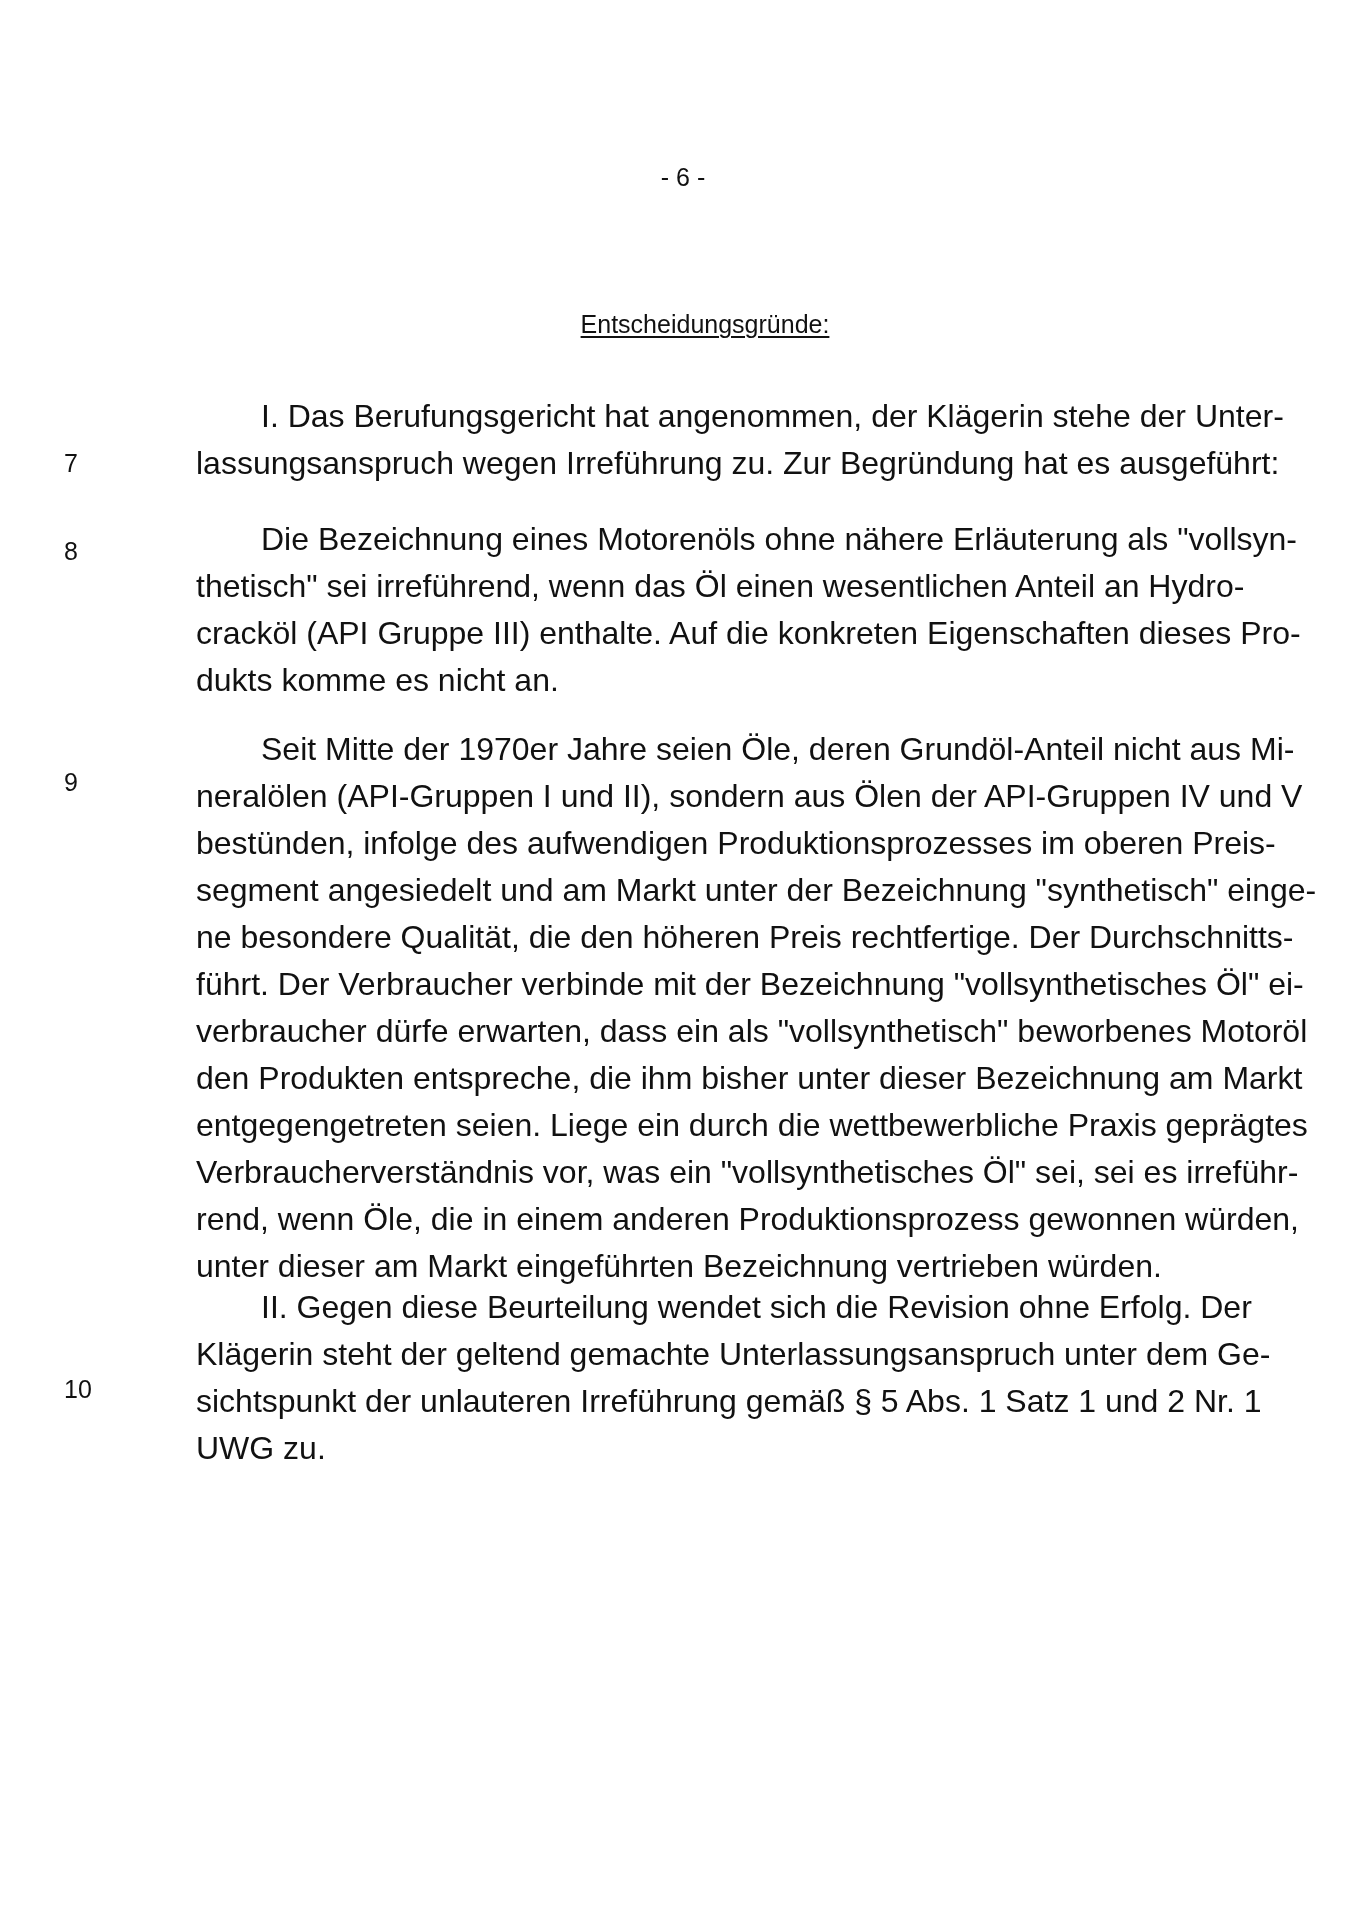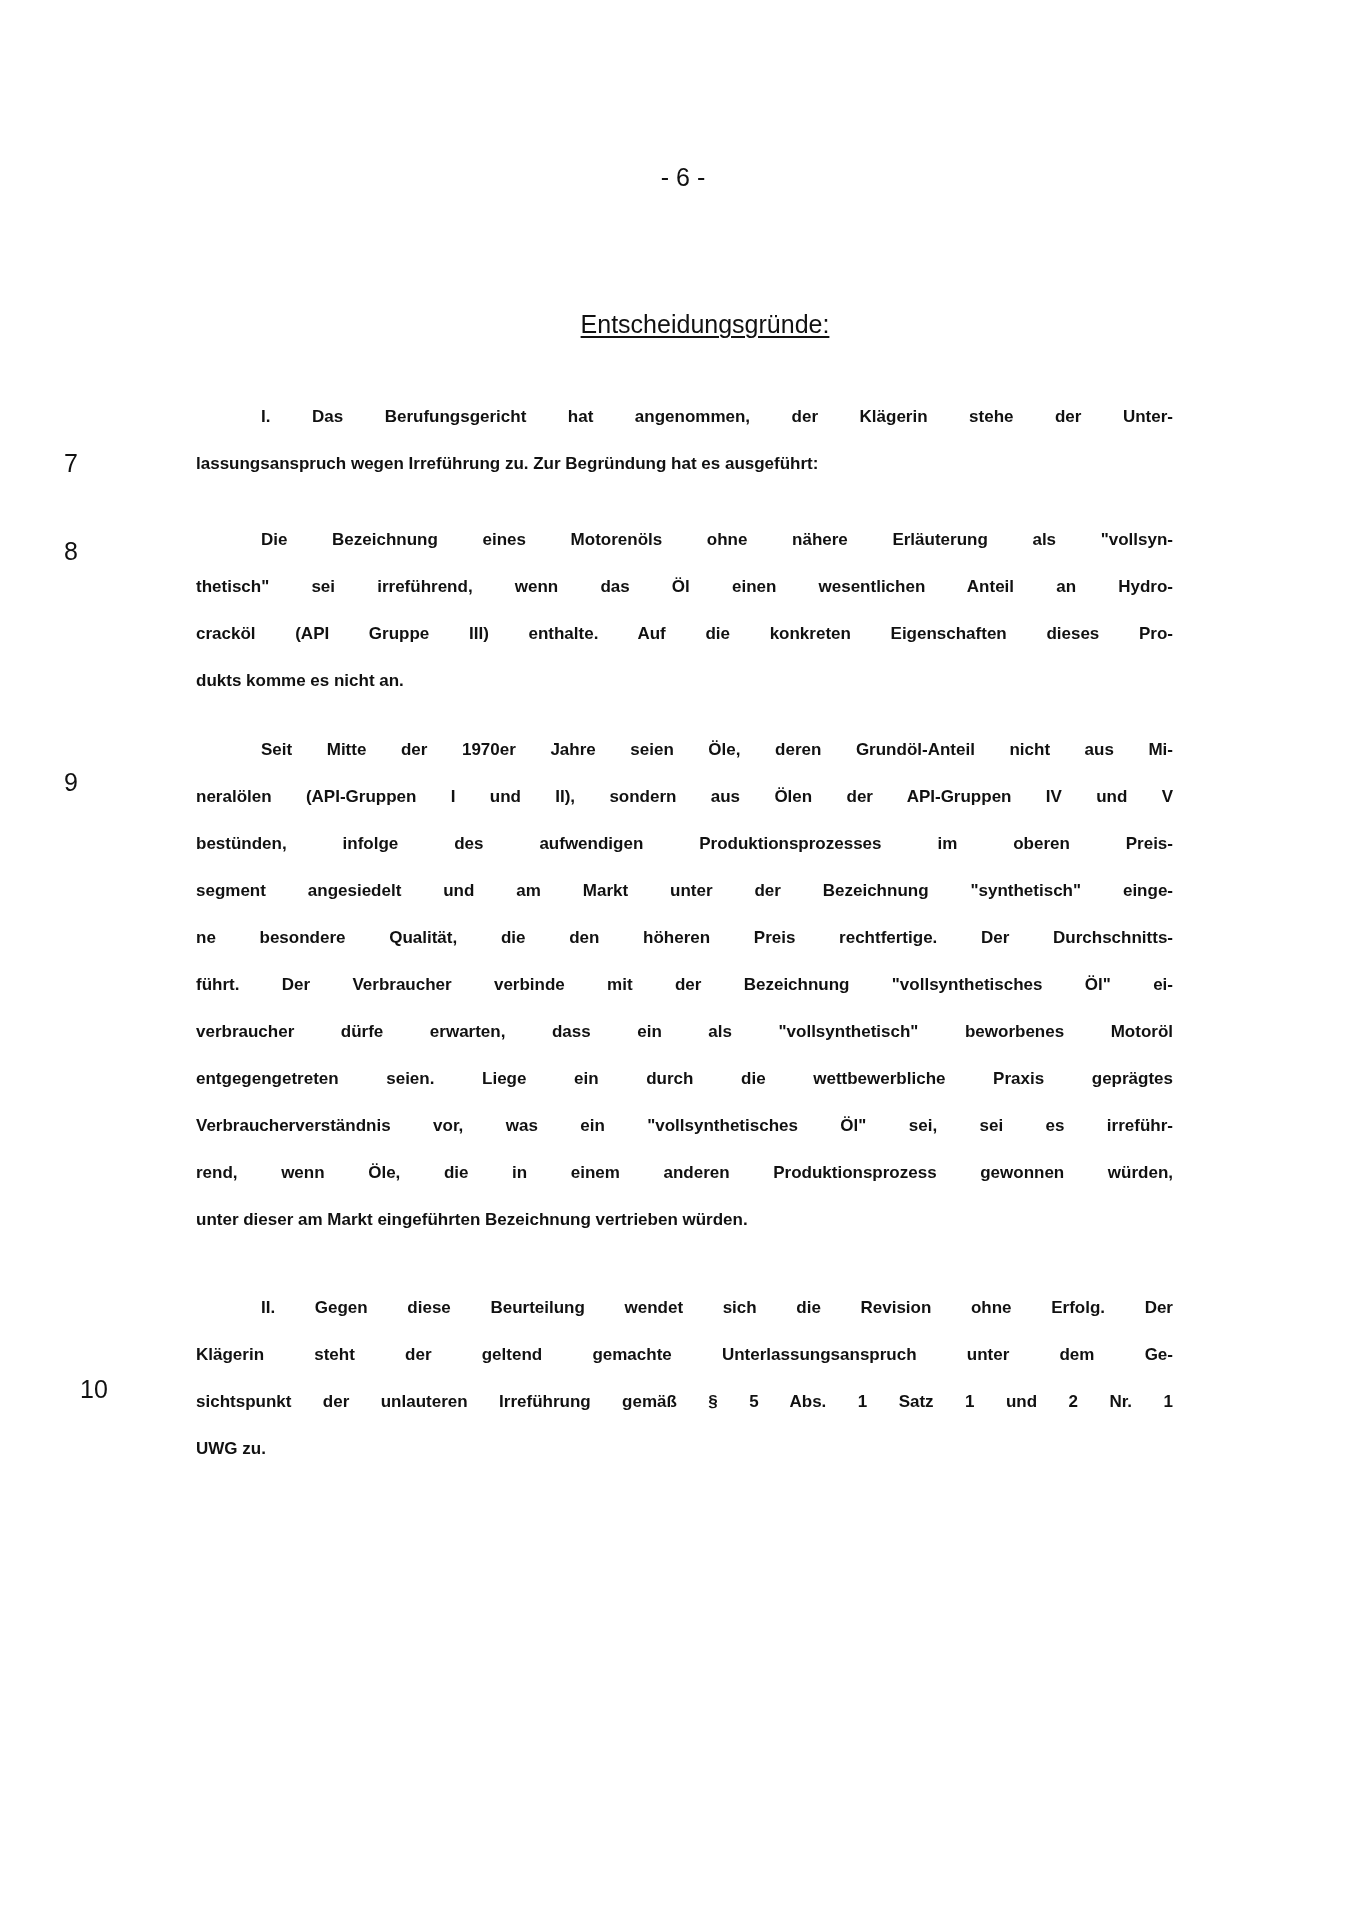--- a/index.html
+++ b/index.html
@@ -3,30 +3,30 @@
 <meta charset="utf-8">
 <style>
   html, body { margin: 0; padding: 0; background: #ffffff; }
   body { width: 1358px; height: 1920px; position: relative; overflow: hidden;
          font-family: "Liberation Sans", sans-serif; color: #111111; }
   .page-number { position: absolute; left: 0; width: 1366px; top: 162px;
                  text-align: center; font-size: 25px; line-height: 30px; }
   .heading { position: absolute; left: 0; width: 1366px; top: 308px;
              text-align: center; font-size: 25px; line-height: 32px; }
   .heading span { text-decoration: underline; text-underline-offset: 3px; text-decoration-thickness: 1.5px; margin-left: 44px; }
-  .para { position: absolute; left: 196px; width: 977px; font-size: 17px; font-weight: bold; }
+  .para { position: absolute; left: 196px; width: 977px; font-size: 32px; }
   .line { display: block; height: 47px; line-height: 47px; white-space: nowrap;
           text-align: justify; text-align-last: justify; }
   .line.last { text-align-last: left; }
   .line.indent { padding-left: 65px; }
   .margin-num { position: absolute; left: 64px; font-size: 25px; line-height: 47px; height: 47px; }
   #p7 { top: 393px; }  #n7 { top: 440px; }
   #p8 { top: 516px; }  #n8 { top: 528px; }
   #p9 { top: 726px; }  #n9 { top: 759px; }
-  #p10 { top: 1284px; } #n10 { top: 1366px; margin-left: 16px; }
+  #p10 { top: 1284px; } #n10 { top: 1366px; }
 </style>
 </head>
 <body>
 
 <div class="page-number">- 6 -</div>
 
 <div class="heading"><span>Entscheidungsgründe:</span></div>
 
 <div class="margin-num" id="n7">7</div>
 <div class="para" id="p7">
@@ -44,20 +44,21 @@
 
 <div class="margin-num" id="n9">9</div>
 <div class="para" id="p9">
   <span class="line indent">Seit Mitte der 1970er Jahre seien Öle, deren Grundöl-Anteil nicht aus Mi-</span>
   <span class="line">neralölen (API-Gruppen I und II), sondern aus Ölen der API-Gruppen IV und V</span>
   <span class="line">bestünden, infolge des aufwendigen Produktionsprozesses im oberen Preis-</span>
   <span class="line">segment angesiedelt und am Markt unter der Bezeichnung "synthetisch" einge-</span>
   <span class="line">ne besondere Qualität, die den höheren Preis rechtfertige. Der Durchschnitts-</span>
   <span class="line">führt. Der Verbraucher verbinde mit der Bezeichnung "vollsynthetisches Öl" ei-</span>
   <span class="line">verbraucher dürfe erwarten, dass ein als "vollsynthetisch" beworbenes Motoröl</span>
+  <span class="line">den Produkten entspreche, die ihm bisher unter dieser Bezeichnung am Markt</span>
   <span class="line">entgegengetreten seien. Liege ein durch die wettbewerbliche Praxis geprägtes</span>
   <span class="line">Verbraucherverständnis vor, was ein "vollsynthetisches Öl" sei, sei es irreführ-</span>
   <span class="line">rend, wenn Öle, die in einem anderen Produktionsprozess gewonnen würden,</span>
   <span class="line last">unter dieser am Markt eingeführten Bezeichnung vertrieben würden.</span>
 </div>
 
 <div class="margin-num" id="n10">10</div>
 <div class="para" id="p10">
   <span class="line indent">II. Gegen diese Beurteilung wendet sich die Revision ohne Erfolg. Der</span>
   <span class="line">Klägerin steht der geltend gemachte Unterlassungsanspruch unter dem Ge-</span>

